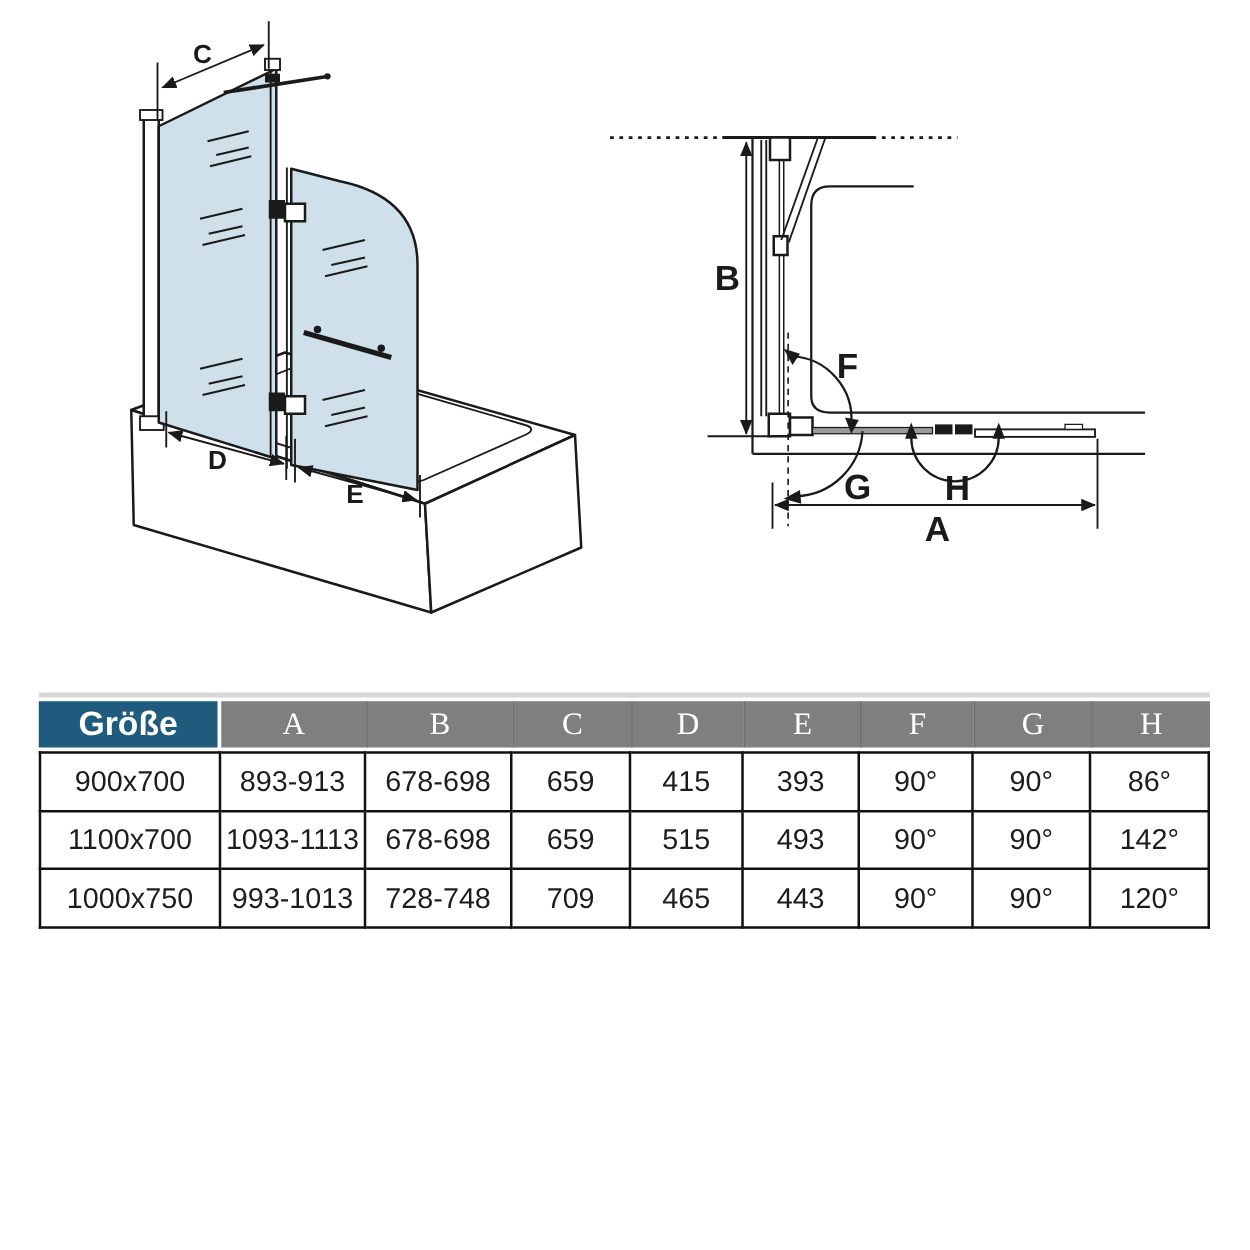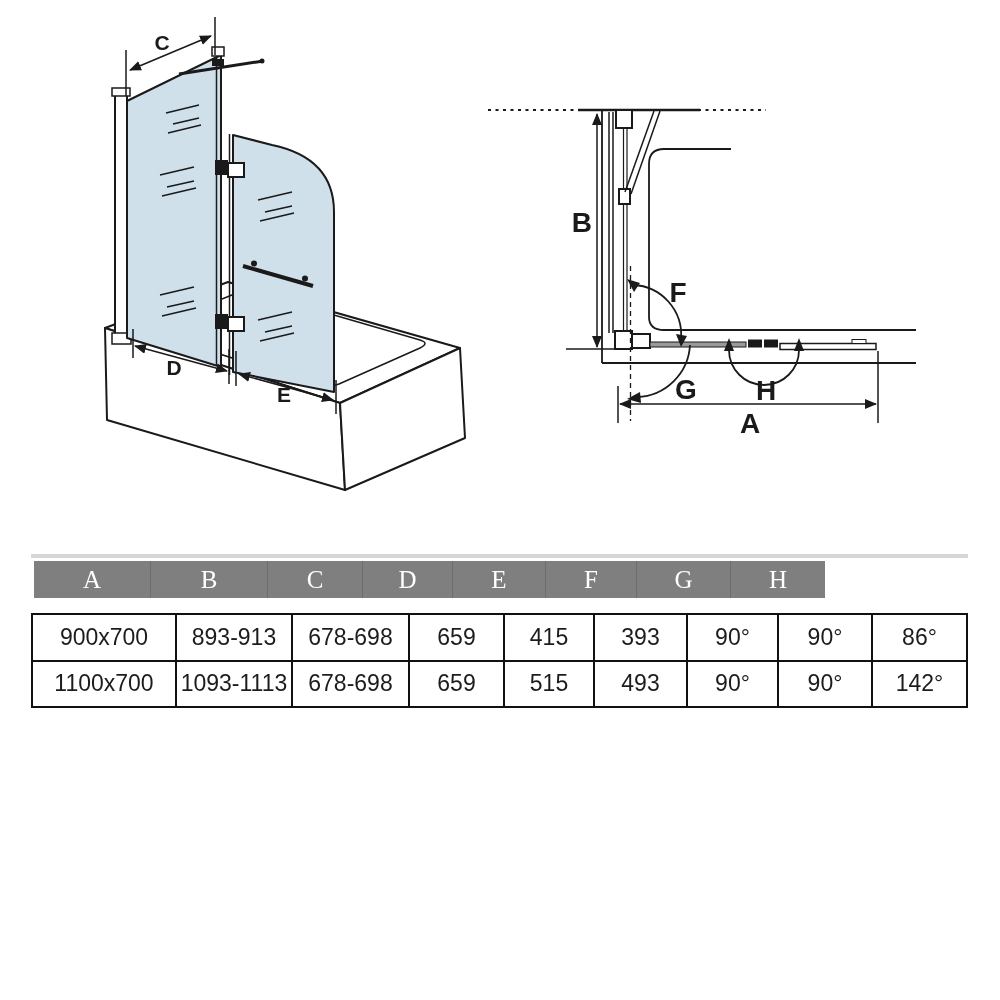--- a/index.html
+++ b/index.html
@@ -18,21 +18,21 @@
   
   .tblwrap{position:absolute;left:31px;top:554px;width:937px;}
   .strip{height:4px;background:#d7d7d7;margin-bottom:3px;}
   .thead{display:flex;height:37px;}
   .th-size{width:144px;background:var(--header-bg);color:#fff;
            font-weight:bold;font-size:27px;line-height:37px;text-align:center;}
   .th-cols{display:flex;flex:1;margin-left:3px;}
   .th-col{background:var(--cols-bg);color:#fff;font-family:"Liberation Serif",serif;
           font-size:25px;line-height:37px;text-align:center;border-left:1px solid #6d6d6d;box-sizing:border-box;}
   .th-col:first-child{border-left:none;}
-  table.spec{border-collapse:collapse;table-layout:fixed;width:937px;margin-top:15px;}
+  table.spec{border-collapse:collapse;table-layout:fixed;width:937px;margin-top:3px;}
   table.spec td{border:2px solid #111;height:44.5px;text-align:center;vertical-align:middle;
                 font-family:"Liberation Sans",sans-serif;font-size:23px;color:#1c1c1c;padding:0;
                 overflow:hidden;white-space:nowrap;}
 </style>
 </head>
 <body>
 
 <div class="canvas">
 
   <svg width="1000" height="554" viewBox="0 0 1000 554">
@@ -181,20 +181,21 @@
         <text class="biglbl" x="750" y="433" text-anchor="middle">A</text>
       </g>
 
       <line class="ln" stroke-width="1.3" stroke-dasharray="5,4" x1="630.5" y1="266" x2="630.5" y2="421"></line>
     </g>
   </svg>
 
   <div class="tblwrap">
     <div class="strip"></div>
     <div class="thead">
+      <div class="th-size">Größe</div>
       <div class="th-cols">
         <div class="th-col" style="width:116px">A</div>
         <div class="th-col" style="width:117px">B</div>
         <div class="th-col" style="width:95px">C</div>
         <div class="th-col" style="width:90px">D</div>
         <div class="th-col" style="width:93px">E</div>
         <div class="th-col" style="width:91px">F</div>
         <div class="th-col" style="width:94px">G</div>
         <div class="th-col" style="width:95px">H</div>
       </div>
@@ -227,17 +228,28 @@
             <td>1100x700</td>
             <td>1093-1113</td>
             <td>678-698</td>
             <td>659</td>
             <td>515</td>
             <td>493</td>
             <td>90°</td>
             <td>90°</td>
             <td>142°</td>
           </tr>
+          <tr>
+            <td>1000x750</td>
+            <td>993-1013</td>
+            <td>728-748</td>
+            <td>709</td>
+            <td>465</td>
+            <td>443</td>
+            <td>90°</td>
+            <td>90°</td>
+            <td>120°</td>
+          </tr>
         </tbody>
     </table>
   </div>
 
 </div>
 
 </body></html>

